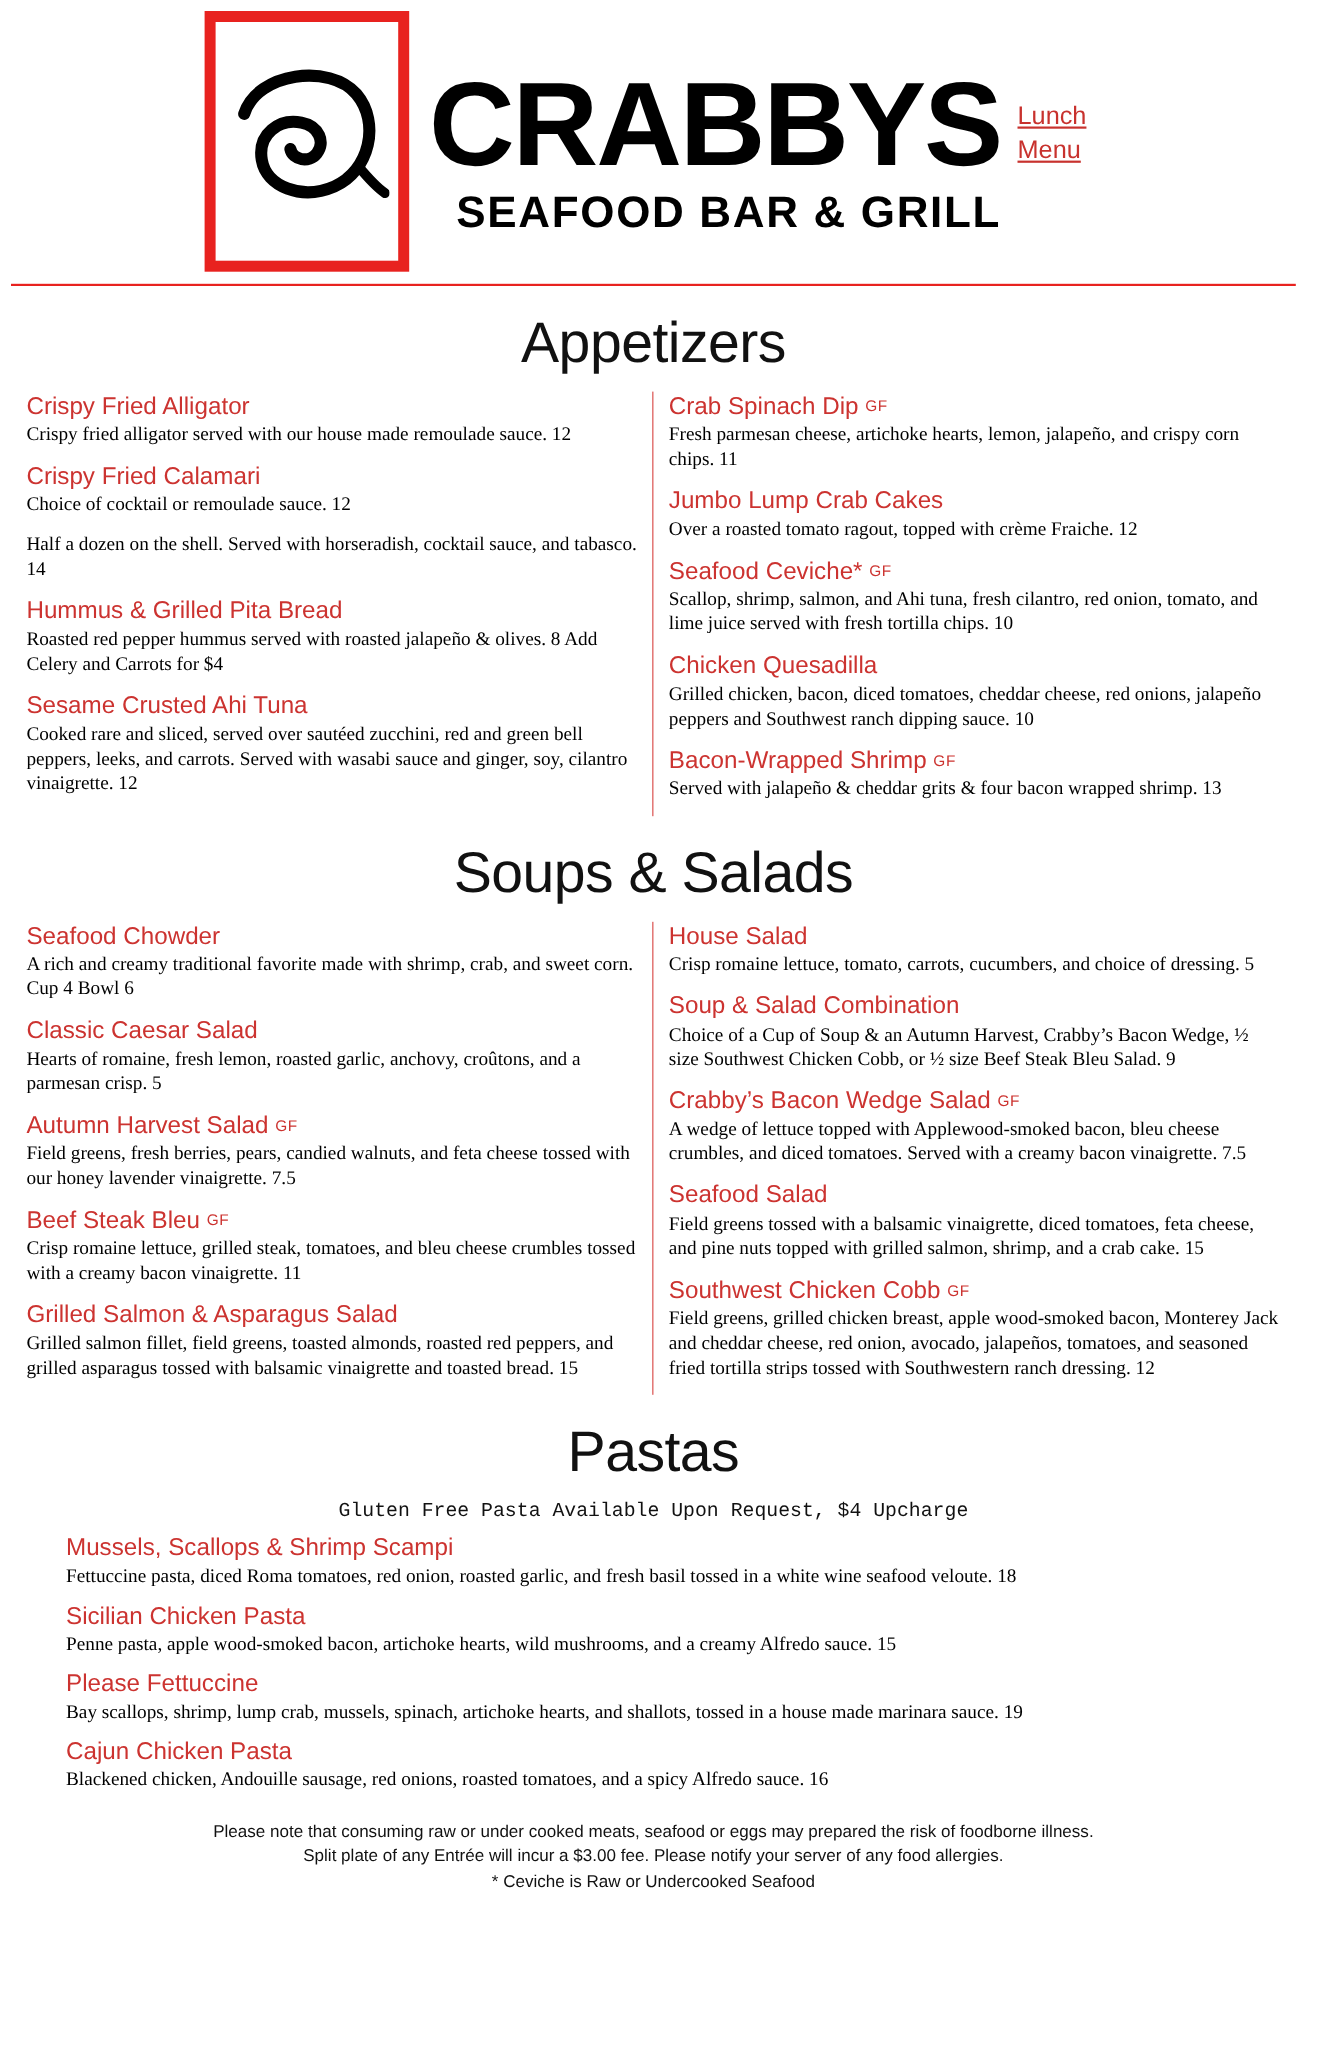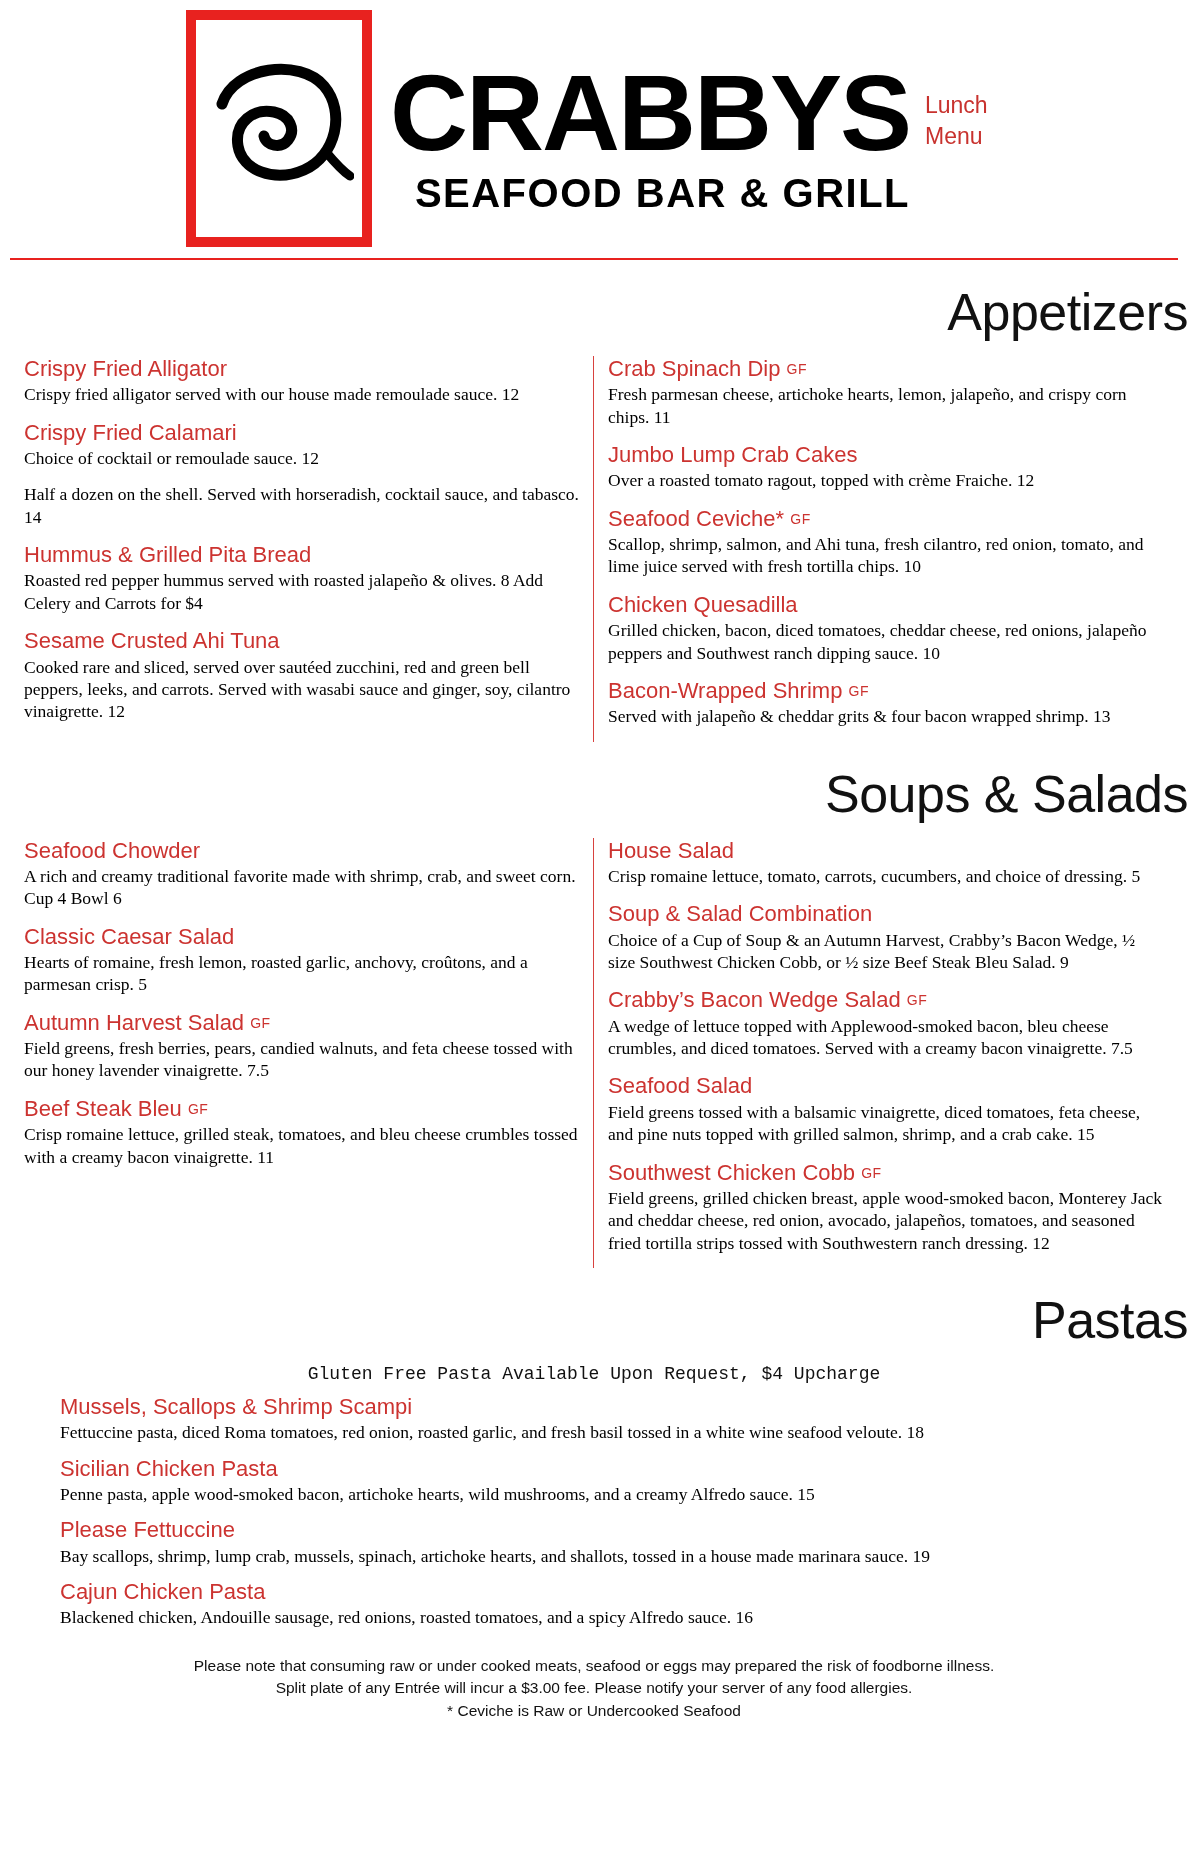--- a/index.html
+++ b/index.html
@@ -73,29 +73,30 @@
     margin-top: 4px;
   }
   .menu-type {
     position: absolute;
     left: 925px;
     top: 90px;
     font-family: "Liberation Sans", sans-serif;
     font-size: 23px;
     color: #c8322e;
     line-height: 1.35;
+    text-decoration: underline;
   }
   .rule {
     border-top: 2px solid #e8221f;
     margin: 8px 10px 0 10px;
   }
 
   
   .section-title {
-    text-align: right;
+    text-align: center;
     font-family: "Liberation Sans", sans-serif;
     font-weight: normal;
     font-size: 52px;
     letter-spacing: -0.5px;
     margin: 22px 0 14px 0;
     color: #111;
   }
   .section-note {
     text-align: center;
     font-family: Liberation Mono, monospace;
@@ -252,20 +253,24 @@
               <div class="item-desc">Hearts of romaine, fresh lemon, roasted garlic, anchovy, croûtons, and a parmesan crisp.  5</div>
             </div>
             <div class="item">
               <div class="item-name"><span>Autumn Harvest Salad</span> <span class="gf">GF</span></div>
               <div class="item-desc">Field greens, fresh berries, pears, candied walnuts, and feta cheese tossed with our honey lavender vinaigrette.  7.5</div>
             </div>
             <div class="item">
               <div class="item-name"><span>Beef Steak Bleu</span> <span class="gf">GF</span></div>
               <div class="item-desc">Crisp romaine lettuce, grilled steak, tomatoes, and bleu cheese crumbles tossed with a creamy bacon vinaigrette.  11</div>
             </div>
+            <div class="item">
+              <div class="item-name"><span>Grilled Salmon &amp; Asparagus Salad</span></div>
+              <div class="item-desc">Grilled salmon fillet, field greens, toasted almonds, roasted red peppers, and grilled asparagus tossed with balsamic vinaigrette and toasted bread.  15</div>
+            </div>
           </div>
           <div class="col right">
             <div class="item">
               <div class="item-name"><span>House Salad</span></div>
               <div class="item-desc">Crisp romaine lettuce, tomato, carrots, cucumbers, and choice of dressing.  5</div>
             </div>
             <div class="item">
               <div class="item-name"><span>Soup &amp; Salad Combination</span></div>
               <div class="item-desc">Choice of a Cup of Soup &amp; an Autumn Harvest, Crabby’s Bacon Wedge, ½ size Southwest Chicken Cobb, or ½ size Beef Steak Bleu Salad.  9</div>
             </div>

